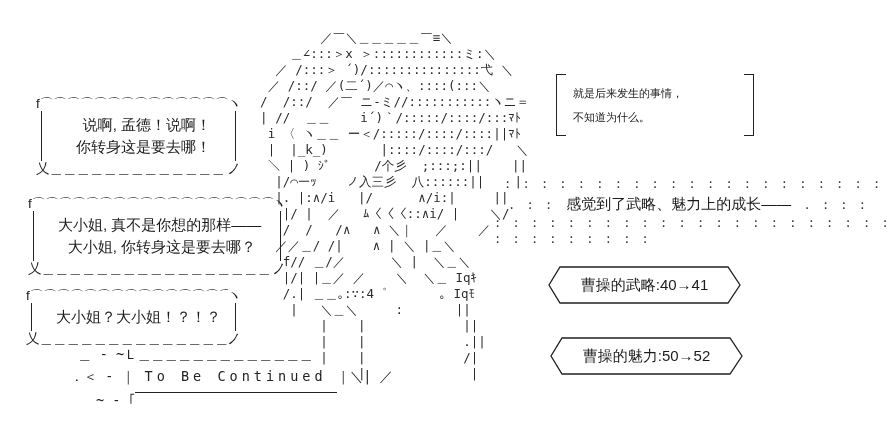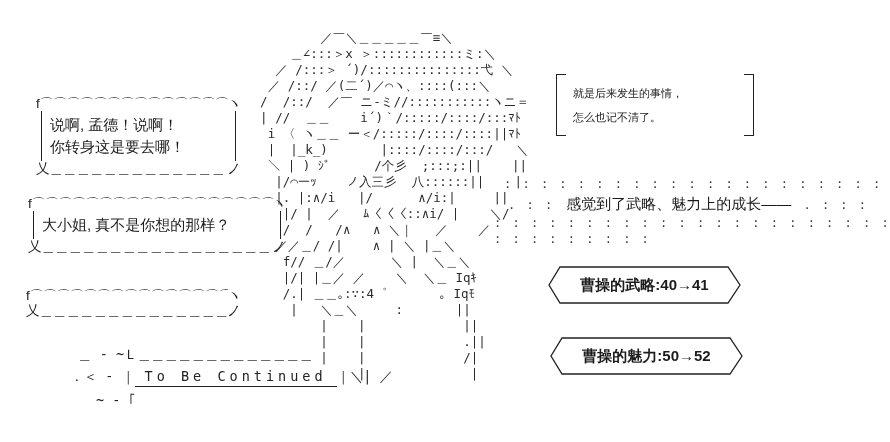--- a/index.html
+++ b/index.html
@@ -24,21 +24,22 @@
   }
 
   
   .bubble { position:absolute; }
   .cap { display:flex; line-height:15px; font-size:13.5px; color:#222; }
   .cap .fill { flex:1; overflow:hidden; white-space:nowrap; }
   .bubble-body {
     margin:0 5px;
     border-left:1.3px solid #222;
     border-right:1.3px solid #222;
-    padding:3px 8px;
+    padding:3px 24px;
+    text-align:right;
   }
   .bline { line-height:22px; font-size:15px; white-space:nowrap; }
 
   
   .narration { position:absolute; padding:7px 17px; }
   .narration::before {
     content:""; position:absolute; left:0; top:0; bottom:0; width:9px;
     border:1.5px solid #222; border-right:none;
   }
   .narration::after {
@@ -56,31 +57,31 @@
   .status { font-size:15px; white-space:nowrap; }
   .status .side-dots { font-family:"DejaVu Sans Mono", monospace; font-size:12px; letter-spacing:2px; color:#3a3a3a; }
   .status .status-text { margin:0 8px; }
 
   
   .statbox { position:absolute; width:193px; height:38px; }
   .statbox svg { position:absolute; inset:0; width:100%; height:100%; }
   .stat-label {
     position:absolute; inset:0;
     display:flex; align-items:center; justify-content:center;
-    font-size:15px; white-space:nowrap;font-weight:bold;
+    font-size:15px; white-space:nowrap;
   }
 
   
   .footer-txt {
     font-family:"DejaVu Sans Mono", monospace;
     font-size:13.5px; white-space:nowrap; color:#222;
   }
   .tbc {
     letter-spacing:4px;
-    padding:0 10px 2px;
+    padding:0 10px 8px;
     border-bottom:1.2px solid #222;
   }
 </style>
 </head>
 <body>
 
 <div class="screen">
 
   <pre class="aa abs" style="left:230px; top:30px;">            ／￣＼＿＿＿＿＿￣≡＼
         ＿∠:::＞x ＞::::::::::::ミ:＼
@@ -134,45 +135,49 @@
     </div>
   </div>
 
   <div class="bubble" style="left:28px; top:196px; width:258px;">
     <div class="cap">
       <span>f</span>
         <span class="fill">⌒⌒⌒⌒⌒⌒⌒⌒⌒⌒⌒⌒⌒⌒⌒⌒⌒⌒⌒⌒⌒⌒</span>
         <span>ヽ</span>
     </div>
     <div class="bubble-body">
-      <div class="bline">大小姐, 真不是你想的那样？</div>
+      <div class="bline">大小姐, 真不是你想的那样——</div>
+      <div class="bline">大小姐, 你转身这是要去哪？</div>
     </div>
     <div class="cap">
       <span>乂</span>
         <span class="fill">＿＿＿＿＿＿＿＿＿＿＿＿＿＿＿＿＿＿＿＿</span>
         <span>ノ</span>
     </div>
   </div>
 
   <div class="bubble" style="left:26px; top:288px; width:215px;">
     <div class="cap">
       <span>f</span>
         <span class="fill">⌒⌒⌒⌒⌒⌒⌒⌒⌒⌒⌒⌒⌒⌒⌒⌒⌒⌒⌒⌒⌒⌒</span>
         <span>ヽ</span>
     </div>
+    <div class="bubble-body">
+      <div class="bline">大小姐？大小姐！？！？</div>
+    </div>
     <div class="cap">
       <span>乂</span>
         <span class="fill">＿＿＿＿＿＿＿＿＿＿＿＿＿＿＿＿＿＿＿＿</span>
         <span>ノ</span>
     </div>
   </div>
 
   <div class="narration" style="left:556px; top:74px; width:198px;">
     <div class="nline">就是后来发生的事情，</div>
-    <div class="nline">怎么也记不清了。</div>
+    <div class="nline">不知道为什么。</div>
   </div>
 
   <div class="statbox" style="left:548px; top:266px;">
     <svg viewBox="0 0 193 38">
       <polygon points="12,1 180,1 192,19 180,37 12,37 1,19" fill="#ffffff" stroke="#222222" stroke-width="1.3"></polygon>
     </svg>
     <div class="stat-label">曹操的武略:40→41</div>
   </div>
 
   <div class="statbox" style="left:550px; top:337px;">

